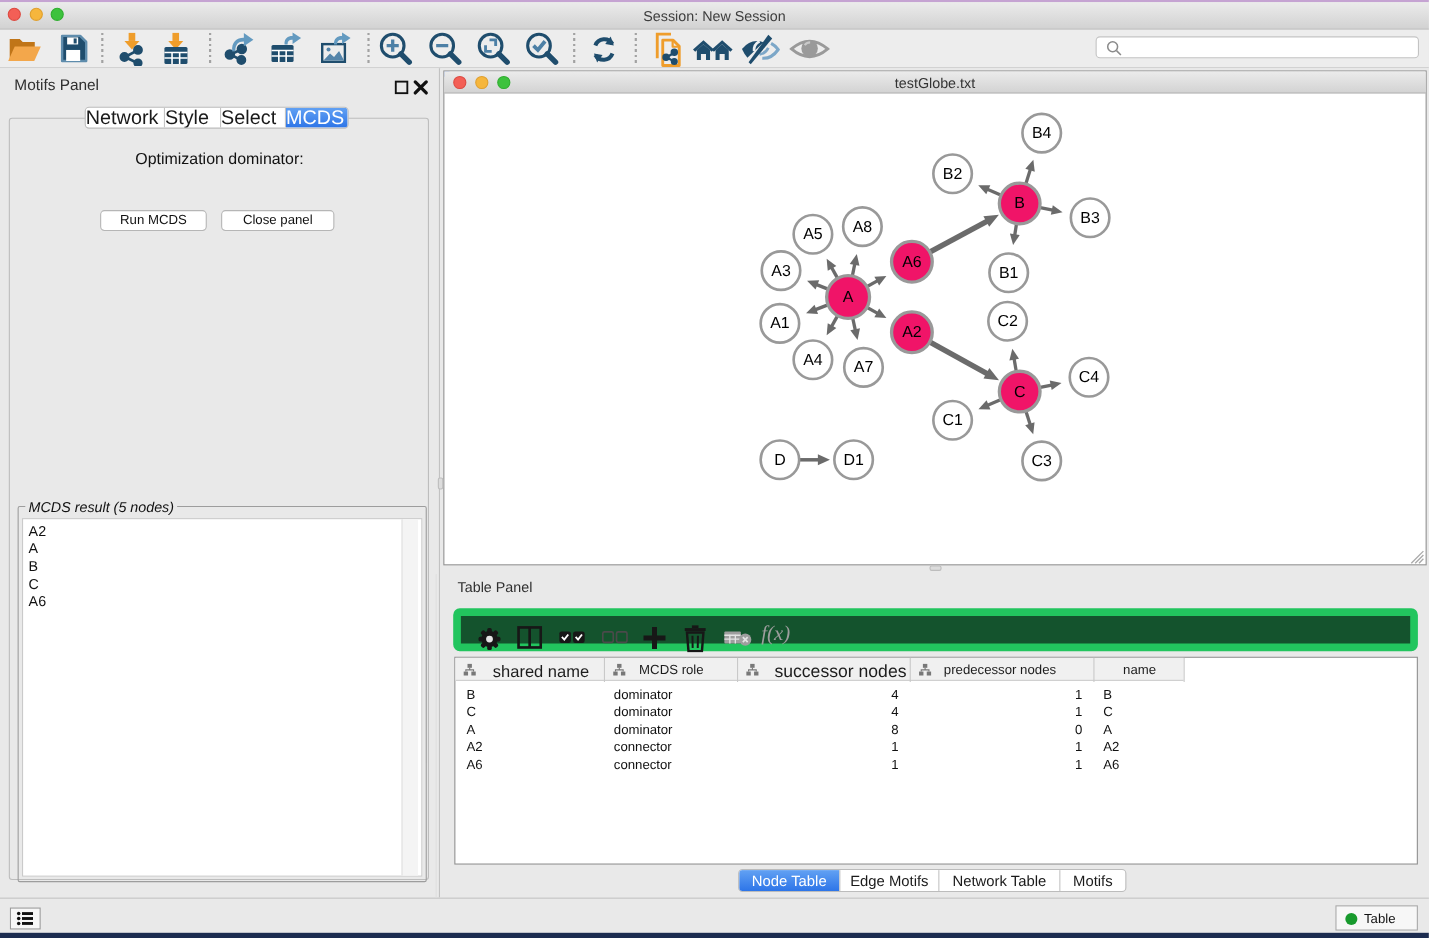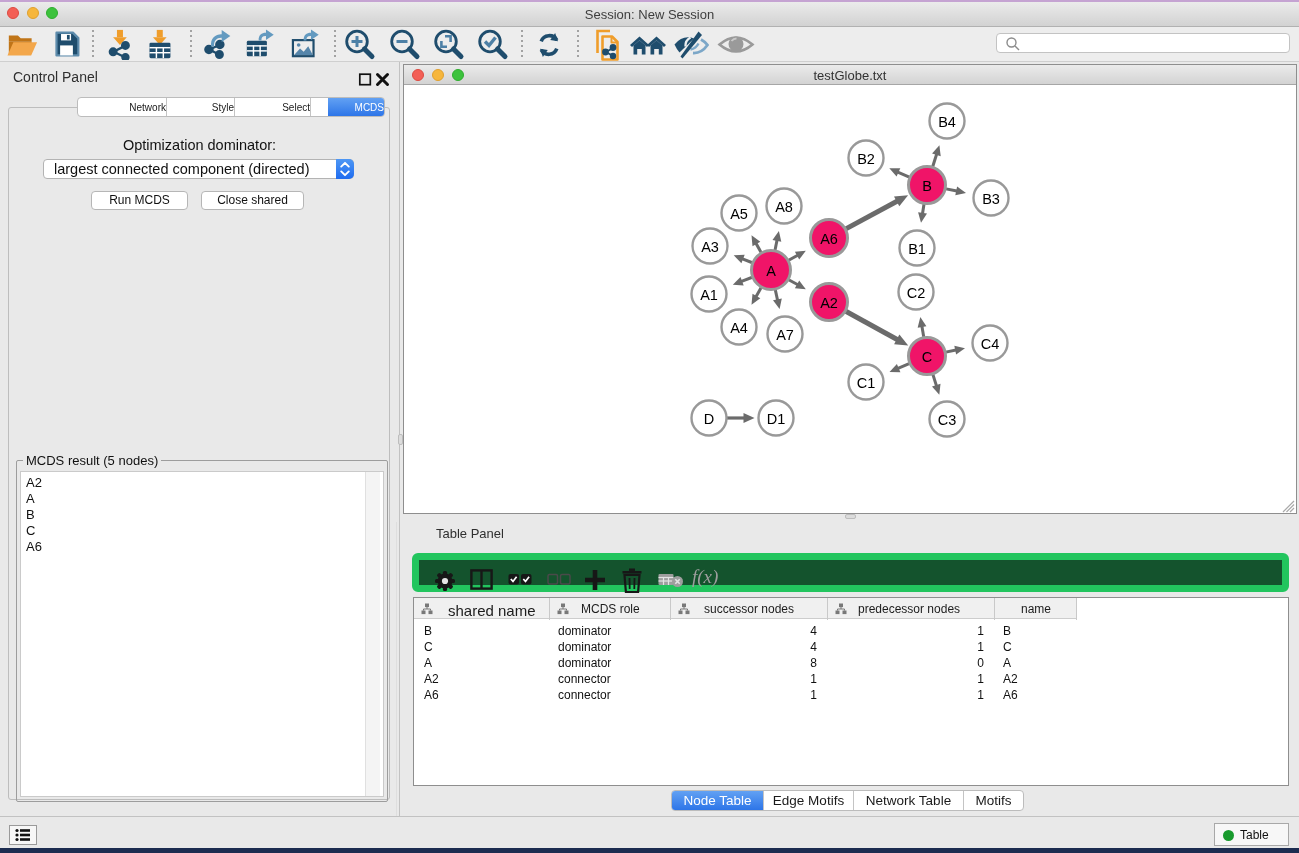--- a/index.html
+++ b/index.html
@@ -16,42 +16,42 @@
 #titlebar .t3 { left:46px; background:#3dc23d; border:1px solid #2fae2f; }
 #titletext { left:0; top:5px; width:1299px; text-align:center; font-size:13px; color:#3e3e3e; }
 #toolbar { left:0; top:27px; width:1299px; height:35px; background:#ededed; border-bottom:1px solid #cfcfcf; }
 .vsep { position:absolute; top:3px; height:28px; width:2px; background:repeating-linear-gradient(#a2a2a2 0 2px, transparent 2px 5px); }
 #searchbox { position:absolute; left:996px; top:6px; width:294px; height:20px; background:#fff; border:1px solid #c3c3c3; border-radius:4px; }
 
 #cp { left:0; top:62px; width:400px; height:754px; background:#e9e9e9; border-right:1px solid #c2c2c2; }
 #cpTitle { left:13px; top:7px; font-size:14px; color:#2f2f2f; }
 #cpBox { left:8px; top:45px; width:382px; height:693px; border:1px solid #bdbdbd; border-radius:3px; background:#e9e9e9; }
 #tabs { left:77px; top:35px; height:20px; display:flex; border:1px solid #bcbcbc; border-radius:4px; background:#fff; overflow:hidden; }
-#tabs div { font-size:10px; color:#1a1a1a; text-align:right; line-height:19px; border-right:1px solid #c4c4c4;margin-left:17px; }
+#tabs div { font-size:18px; color:#1a1a1a; text-align:left; line-height:19px; border-right:1px solid #c4c4c4; }
 #tabs div:last-child { border-right:none; }
 #tabs .sel { background:linear-gradient(#62a1f3,#2d75e8); color:#fff; }
 .btn { position:absolute; height:19px; background:#fff; border:1px solid #b6b6b6; border-radius:4px; font-size:12px; color:#111; text-align:center; line-height:17px; }
 #dd { position:absolute; left:43px; top:97px; width:311px; height:20px; background:#fff; border:1px solid #b3b3b3; border-radius:4px; font-size:14.5px; line-height:18px; color:#111; padding-left:10px; }
 #ddStep { position:absolute; right:-1px; top:-1px; width:18px; height:20px; border-radius:0 5px 5px 0; background:linear-gradient(#4e97f4,#1f6cf0); }
 #grp { position:absolute; left:16px; top:398px; width:372px; height:342px; border:1px solid #9d9d9d; border-radius:2px; }
-#grpLabel { position:absolute; left:6px; top:-8px; background:#e9e9e9; padding:0 3px; font-size:13px; color:#111; }
+#grpLabel { position:absolute; left:6px; top:-8px; background:#e9e9e9; padding:0 3px; font-size:13px; color:#111;font-style:italic; }
 #list { position:absolute; left:3px; top:10px; width:364px; height:326px; background:#fff; border:1px solid #cacaca; font-size:13px; color:#111; padding-top:3px; }
 #list .it { padding-left:5px; height:16px; line-height:16px; }
 #listSb { position:absolute; right:3px; top:0px; width:15px; height:100%; background:#f4f4f4; border-left:1px solid #e0e0e0; }
 
 #netArea { left:401px; top:62px; width:898px; height:460px; background:#e9e9e9;padding-left:40px; }
 #netWin { left:2px; top:2px; width:894px; height:450px; background:#fff; border:1px solid #8e8e8e; }
 #netTitle { left:0; top:0; width:100%; height:20px; background:linear-gradient(#ebebeb,#d3d3d3); border-bottom:1px solid #a6a6a6; }
 #netTitle .t1 { left:8px; top:4px; background:#f35f56; border:1px solid #dd4a41; }
 #netTitle .t2 { left:28px; top:4px; background:#f6b63c; border:1px solid #e0a02e; }
 #netTitle .t3 { left:48px; top:4px; background:#3dc23d; border:1px solid #2fae2f; }
 #netTitleText { left:0; top:3px; width:100%; text-align:center; font-size:13px; color:#333; }
 
 #tp { left:401px; top:522px; width:898px; height:294px; background:#e9e9e9; }
-#tpTitle { left:15px; top:4px; font-size:13px; color:#2f2f2f;margin-left:20px; }
+#tpTitle { left:15px; top:4px; font-size:13px; color:#2f2f2f; }
 #tpToolbar { left:11px; top:31px; width:877px; height:39px; background:#14532d; border:7px solid #22c55e; border-radius:6px; }
 #tbl { left:12px; top:75px; width:876px; height:189px; background:#fff; border:1px solid #8e8e8e; }
 .trow { position:absolute; font-size:12px; color:#111; height:16px; line-height:16px; }
 #tabs2 { left:270px; top:268px; height:21px; display:flex; border:1px solid #bcbcbc; border-radius:4px; background:#fff; overflow:hidden; }
 #tabs2 div { font-size:13.5px; color:#1a1a1a; text-align:center; line-height:20px; border-right:1px solid #c4c4c4; }
 #tabs2 div:last-child { border-right:none; }
 #tabs2 .sel { background:linear-gradient(#62a1f3,#2d75e8); color:#fff; }
 
 #status { left:0; top:816px; width:1299px; height:32px; background:#e9e9e9; border-top:1px solid #c2c2c2; }
 #statBtn { left:9px; top:8px; width:28px; height:20px; background:#f7f7f7; border:1px solid #9a9a9a; }
@@ -218,43 +218,35 @@
   <div class="vsep" style="left:577px"></div>
   <div id="searchbox">
     <svg width="16" height="16" style="position:absolute;left:8px;top:2px" viewBox="0 0 16 16">
       <circle cx="6.5" cy="6.5" r="4.5" fill="none" stroke="#8b8b8b" stroke-width="1.4"></circle>
       <line x1="10" y1="10" x2="14" y2="14" stroke="#8b8b8b" stroke-width="1.4"></line>
     </svg>
   </div>
 </div>
 
 <div class="abs" id="cp">
-  <div class="abs" id="cpTitle">Control Panel</div>
+  <div class="abs" id="cpTitle">Motifs Panel</div>
   <svg class="abs" style="left:358px;top:10px" width="34" height="16" viewBox="0 0 34 16">
     <rect x="1.8" y="2.2" width="10.5" height="10.5" fill="none" stroke="#111" stroke-width="1.7"></rect>
     <path d="M19.5 2.5 L29.5 12.5 M29.5 2.5 L19.5 12.5" stroke="#111" stroke-width="3" stroke-linecap="round"></path>
   </svg>
   <div class="abs" id="cpBox"></div>
   <div class="abs" id="tabs">
     <div style="width:72px">Network</div>
     <div style="width:51px">Style</div>
     <div style="width:59px">Select</div>
     <div class="sel" style="width:56px">MCDS</div>
   </div>
   <div class="abs" style="left:0;top:75px;width:399px;text-align:center;font-size:14.5px;color:#111">Optimization dominator:</div>
-  <div id="dd">largest connected component (directed)
-    <div id="ddStep">
-      <svg width="18" height="20" viewBox="0 0 18 20">
-        <path d="M5.2 7.6 L9 3.8 L12.8 7.6" fill="none" stroke="#fff" stroke-width="1.9" stroke-linecap="round" stroke-linejoin="round"></path>
-        <path d="M5.2 12.4 L9 16.2 L12.8 12.4" fill="none" stroke="#fff" stroke-width="1.9" stroke-linecap="round" stroke-linejoin="round"></path>
-      </svg>
-    </div>
-  </div>
   <div class="btn" style="left:91px;top:129px;width:97px">Run MCDS</div>
-  <div class="btn" style="left:201px;top:129px;width:103px">Close shared</div>
+  <div class="btn" style="left:201px;top:129px;width:103px">Close panel</div>
   <div class="abs" id="grp">
     <div id="grpLabel">MCDS result (5 nodes)</div>
     <div id="list">
       <div class="it">A2</div>
         <div class="it">A</div>
         <div class="it">B</div>
         <div class="it">C</div>
         <div class="it">A6</div>
       <div id="listSb"></div>
     </div>
@@ -441,21 +433,21 @@
       <path d="M6 4 L6 6 M2.5 7.5 L2.5 6 L9.5 6 L9.5 7.5" fill="none" stroke="#787878" stroke-width="1"></path>
     </svg>
     <div style="position:absolute;left:167px;top:4px;font-size:12px;color:#1c1c1c">MCDS role</div>
     <div style="position:absolute;left:413px;top:0;width:1px;height:22px;background:#c9c9c9"></div>
     <svg width="12" height="12" viewBox="0 0 12 12" style="position:absolute;left:264px;top:5px">
       <rect x="4" y="0.5" width="4" height="3.6" fill="#787878"></rect>
       <rect x="0.5" y="7.5" width="4" height="3.6" fill="#787878"></rect>
       <rect x="7.5" y="7.5" width="4" height="3.6" fill="#787878"></rect>
       <path d="M6 4 L6 6 M2.5 7.5 L2.5 6 L9.5 6 L9.5 7.5" fill="none" stroke="#787878" stroke-width="1"></path>
     </svg>
-    <div style="position:absolute;left:290px;top:4px;font-size:12px;color:#1c1c1c">successor nodes</div>
+    <div style="position:absolute;left:290px;top:4px;font-size:16px;color:#1c1c1c">successor nodes</div>
     <div style="position:absolute;left:580px;top:0;width:1px;height:22px;background:#c9c9c9"></div>
     <svg width="12" height="12" viewBox="0 0 12 12" style="position:absolute;left:421px;top:5px">
       <rect x="4" y="0.5" width="4" height="3.6" fill="#787878"></rect>
       <rect x="0.5" y="7.5" width="4" height="3.6" fill="#787878"></rect>
       <rect x="7.5" y="7.5" width="4" height="3.6" fill="#787878"></rect>
       <path d="M6 4 L6 6 M2.5 7.5 L2.5 6 L9.5 6 L9.5 7.5" fill="none" stroke="#787878" stroke-width="1"></path>
     </svg>
     <div style="position:absolute;left:444px;top:4px;font-size:12px;color:#1c1c1c">predecessor nodes</div>
     <div style="position:absolute;left:662px;top:0;width:1px;height:22px;background:#c9c9c9"></div>
     <div style="position:absolute;left:581px;top:4px;width:82px;text-align:center;font-size:12px;color:#1c1c1c">name</div>

